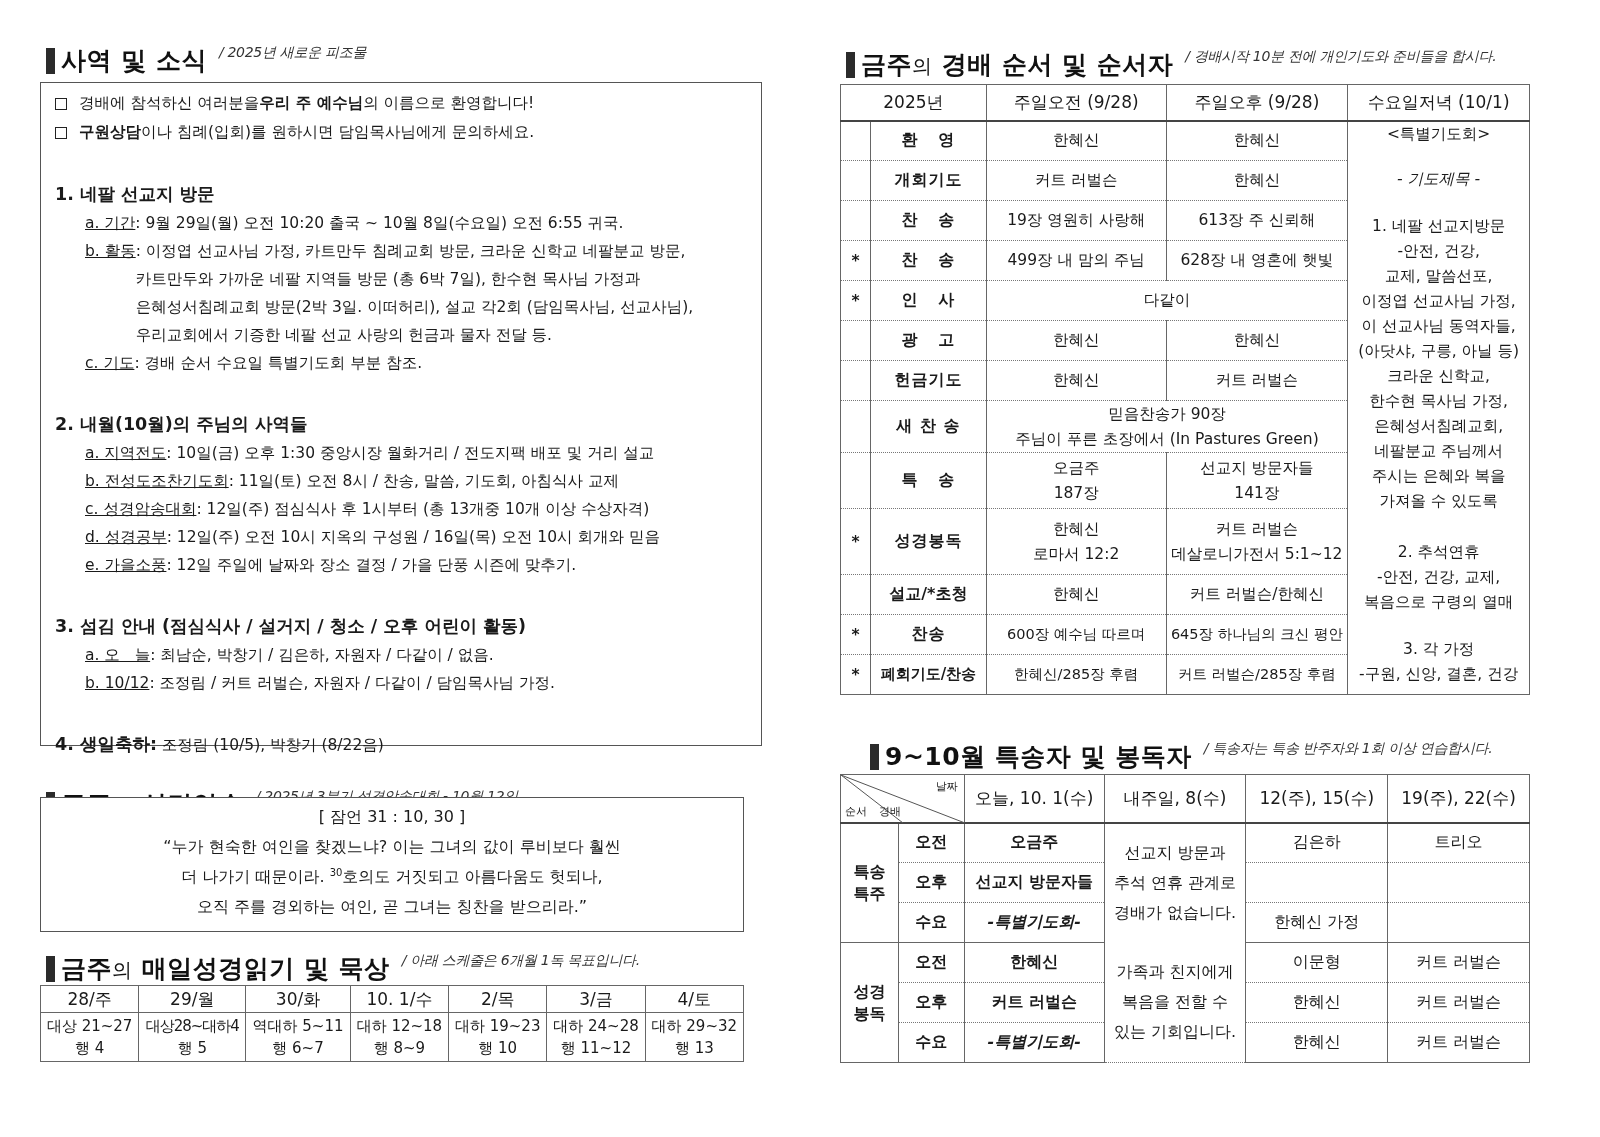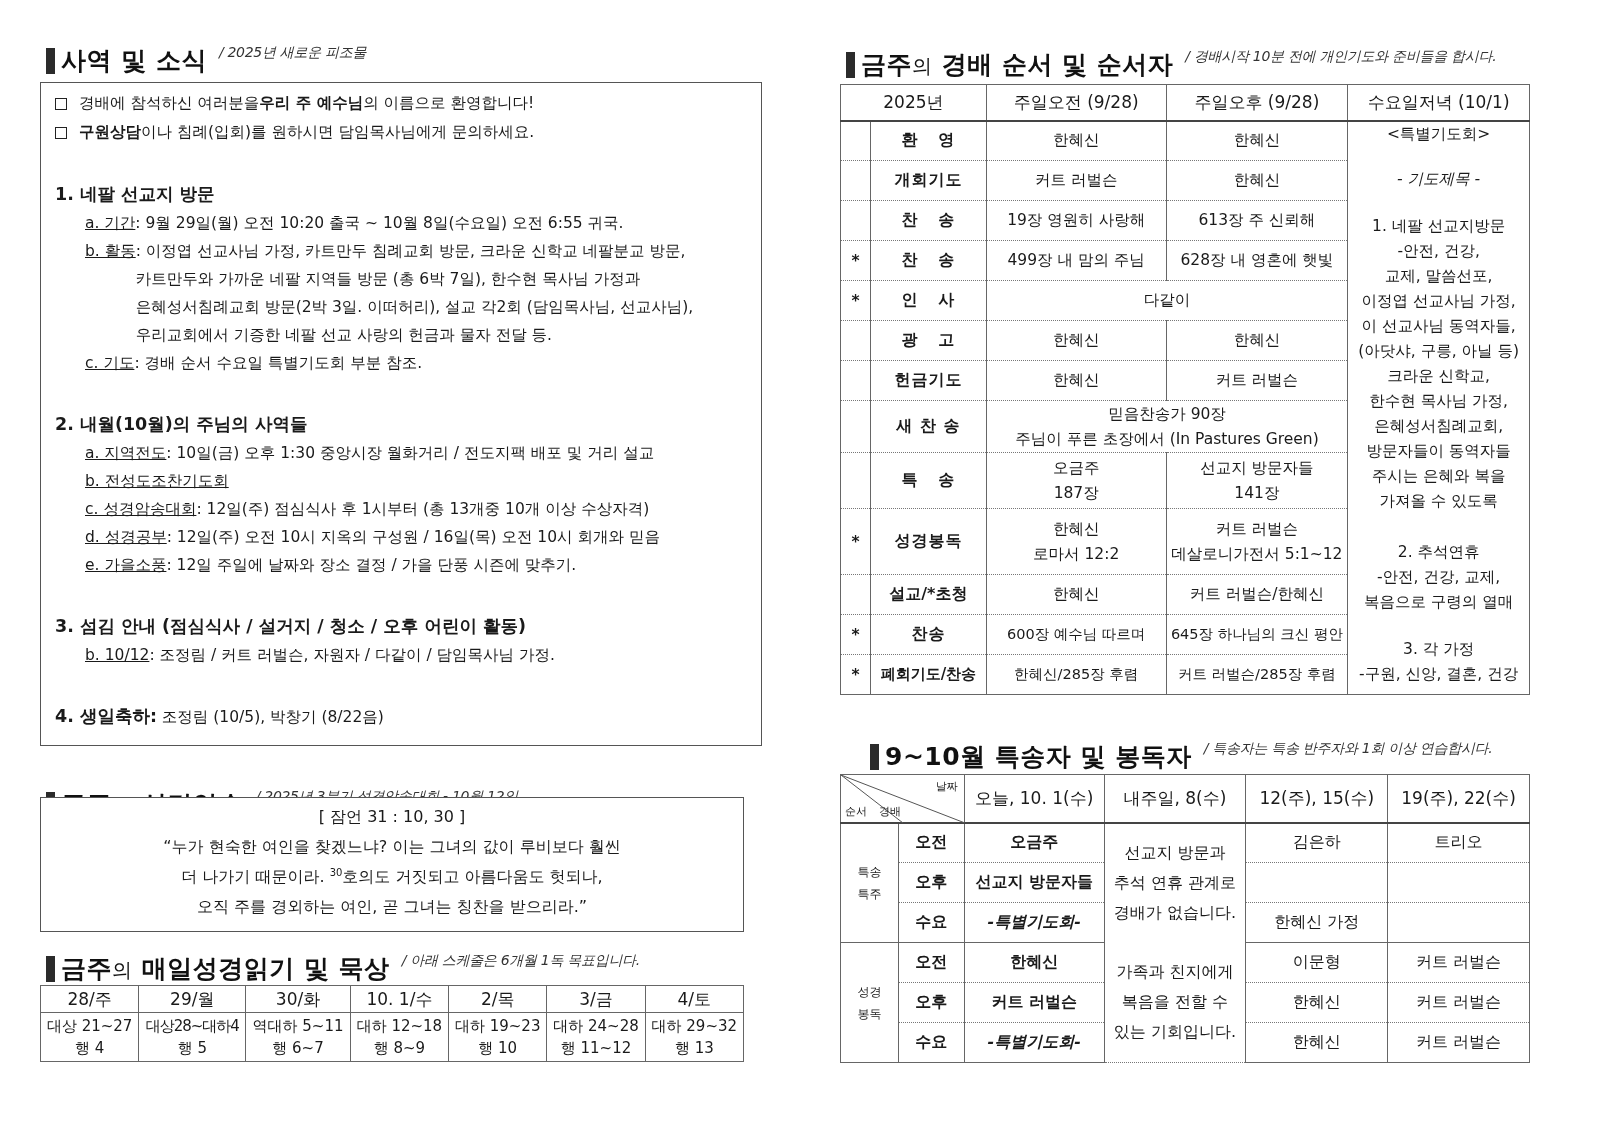--- a/index.html
+++ b/index.html
@@ -49,21 +49,21 @@
   .worship-table tr:last-child td { border-bottom: 1.5px solid #666; }
   .worship-table td.two { line-height: 25px; }
   .wed .gap { height: 20px; }
   .wed .italic { font-style: italic; }
 
   
   .sing-table { position: absolute; top: 774px; left: 0; width: 690px; font-size: 16px; }
   .sing-table th { height: 48px; font-weight: normal; font-size: 17px; border: 1.5px solid #666; border-bottom: 2px solid #444; }
   .sing-table th.corner { position: relative; width: 124px; font-size: 11px; padding: 0; }
   .sing-table td { border-left: 1.5px solid #666; border-right: 1.5px solid #666; border-bottom: 1px dotted #777; text-align: center; height: 40px; }
-  .sing-table td.group { width: 58px; font-weight: normal; font-size: 12px; line-height: 22px; border-bottom: 1.5px solid #666; margin-top: 23px; }
+  .sing-table td.group { width: 58px; font-weight: bold; font-size: 16px; line-height: 22px; border-bottom: 1.5px solid #666; margin-top: 23px; }
   .sing-table td.slot { width: 66px; font-weight: bold; }
   .sing-table td.merged { line-height: 30px; vertical-align: middle; }
   .sing-table tr.last-in-group td { border-bottom: 1.5px solid #666; }
   .sing-table .italic { font-style: italic; }
   .corner .c1 { position: absolute; right: 6px; top: 4px; }
   .corner .c2 { position: absolute; left: 4px; bottom: 3px; }
   .corner .c3 { position: absolute; left: 38px; bottom: 3px; }
   .corner svg { position: absolute; left: 0; top: 0; }
 </style>
 </head>
@@ -111,37 +111,42 @@
 
     <div class="gap-l"></div>
 
     <div class="item-title">2. 내월(10월)의 주님의 사역들</div>
     <div class="sub-row">
         <span class="lbl">a. 지역전도</span>
         <span class="txt">: 10일(금) 오후 1:30 중앙시장 월화거리 / 전도지팩 배포 및 거리 설교</span>
       </div>
     <div class="sub-row">
         <span class="lbl">b. 전성도조찬기도회</span>
+        <span class="txt">: 11일(토) 오전 8시 / 찬송, 말씀, 기도회, 아침식사 교제</span>
       </div>
     <div class="sub-row">
         <span class="lbl">c. 성경암송대회</span>
         <span class="txt">: 12일(주) 점심식사 후 1시부터 (총 13개중 10개 이상 수상자격)</span>
       </div>
     <div class="sub-row">
         <span class="lbl">d. 성경공부</span>
         <span class="txt">: 12일(주) 오전 10시 지옥의 구성원 / 16일(목) 오전 10시 회개와 믿음</span>
       </div>
     <div class="sub-row">
         <span class="lbl">e. 가을소풍</span>
         <span class="txt">: 12일 주일에 날짜와 장소 결정 / 가을 단풍 시즌에 맞추기.</span>
       </div>
 
     <div class="gap-l"></div>
 
     <div class="item-title">3. 섬김 안내 (점심식사 / 설거지 / 청소 / 오후 어린이 활동)</div>
+    <div class="sub-row">
+        <span class="lbl" style="white-space:pre;">a. 오   늘</span>
+        <span class="txt">: 최남순, 박창기 / 김은하, 자원자 / 다같이 / 없음.</span>
+      </div>
     <div class="sub-row">
         <span class="lbl">b. 10/12</span>
         <span class="txt">: 조정림 / 커트 러벌슨, 자원자 / 다같이 / 담임목사님 가정.</span>
       </div>
 
     <div class="gap-l"></div>
 
     <div class="item-title"><span>4. 생일축하:</span><span style="font-weight:normal; font-size:15.5px;"> 조정림 (10/5), 박창기 (8/22음)</span></div>
   </div>
 
@@ -237,21 +242,21 @@
         <div class="gap" style="height:22px;"></div>
         <div>1. 네팔 선교지방문</div>
         <div>-안전, 건강,</div>
         <div>교제, 말씀선포,</div>
         <div>이정엽 선교사님 가정,</div>
         <div>이 선교사님 동역자들,</div>
         <div>(아닷샤, 구릉, 아닐 등)</div>
         <div>크라운 신학교,</div>
         <div>한수현 목사님 가정,</div>
         <div>은혜성서침례교회,</div>
-        <div>방문자들이 동역자들</div>
+        <div>네팔분교 주님께서</div>
         <div>주시는 은혜와 복을</div>
         <div>가져올 수 있도록</div>
         <div class="gap" style="height:26px;"></div>
         <div>2. 추석연휴</div>
         <div>-안전, 건강, 교제,</div>
         <div>복음으로 구령의 열매</div>
         <div class="gap" style="height:22px;"></div>
         <div>3. 각 가정</div>
         <div>-구원, 신앙, 결혼, 건강</div>
       </td>

